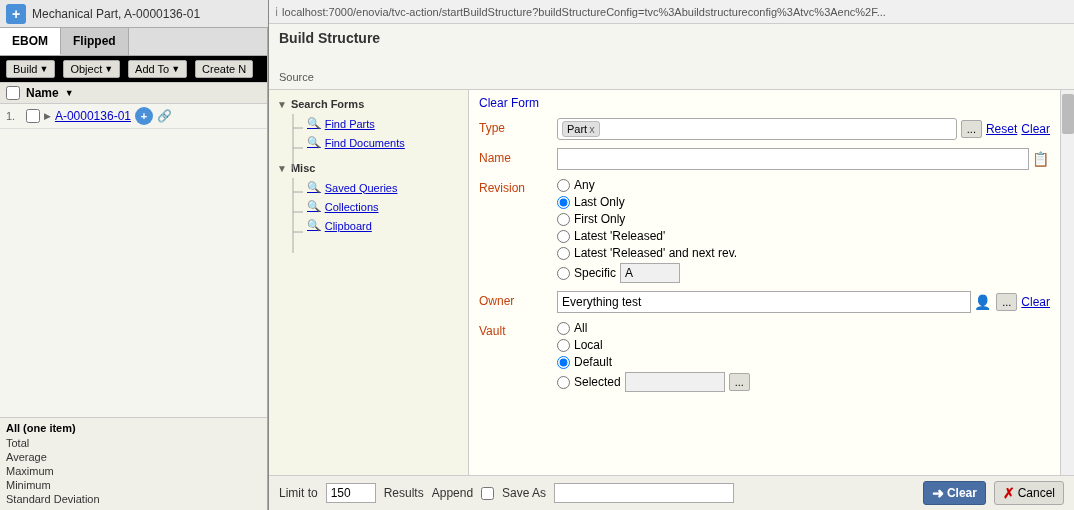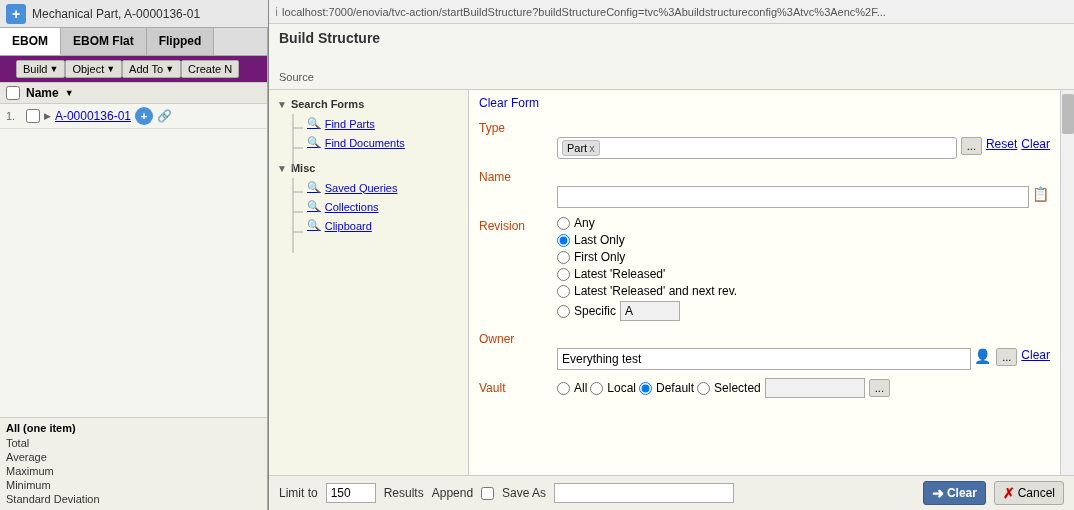--- a/index.html
+++ b/index.html
@@ -54,23 +54,23 @@
     }
     .tab.active {
       background: #fff;
       border-bottom: 1px solid #fff;
     }
 
     
     .toolbar {
       display: flex;
       align-items: center;
-      gap: 0;
-      padding: 4px 16px;
-      background: #701a75;
+      gap: 8px;
+      padding: 4px 6px;
+      background: #000000;
       border-bottom: 1px solid #ccc;
     }
     .toolbar-btn {
       display: flex; align-items: center; gap: 2px;
       padding: 2px 6px;
       background: #e0e0d8;
       border: 1px solid #aaa;
       border-radius: 2px;
       cursor: pointer;
       font-size: 11px;
@@ -213,23 +213,22 @@
     .form-label {
       width: 70px;
       font-size: 12px;
       color: #c2410c;
       padding-top: 3px;
       flex-shrink: 0;
     }
     .form-control-area {
       flex: 1;
       display: flex;
-      align-items: flex-start;
+      align-items: center;
       gap: 4px;
-      margin-top: 19px;
     }
 
     
     .type-input-box {
       flex: 1;
       border: 1px solid #aaa;
       border-radius: 3px;
       padding: 2px 4px;
       display: flex;
       align-items: center;
@@ -296,21 +295,21 @@
       padding: 2px 4px;
       font-size: 12px;
       background: #fff;
       height: 22px;
     }
     .person-icon { font-size: 14px; color: #555; cursor: pointer; }
 
     
     .vault-options {
       display: flex;
-      flex-direction: row;
+      flex-direction: column;
       gap: 3px;
     }
 
     
     .scroll-track {
       width: 14px;
       background: #f0f0f0;
       border-left: 1px solid #ccc;
       display: flex;
       flex-direction: column;
@@ -386,21 +385,20 @@
 
   <div class="top-bar" style="width:268px; position:absolute; top:0; left:0; z-index:1;">
     <div class="top-bar-plus">+</div>
     <span class="top-bar-title">Mechanical Part, A-0000136-01</span>
   </div>
 
   <div class="left-panel" style="position:absolute; top:28px; left:0; width:268px; height:482px;">
 
     <div class="tab-bar">
       <div class="tab active">EBOM</div>
-      <div class="tab">EBOM Flat</div>
       <div class="tab">Flipped</div>
     </div>
 
     <div class="toolbar">
       <div class="toolbar-btn">
         <span>Build</span>
         <span class="arrow">▼</span>
       </div>
       <div class="toolbar-btn">
         <span>Object</span>

